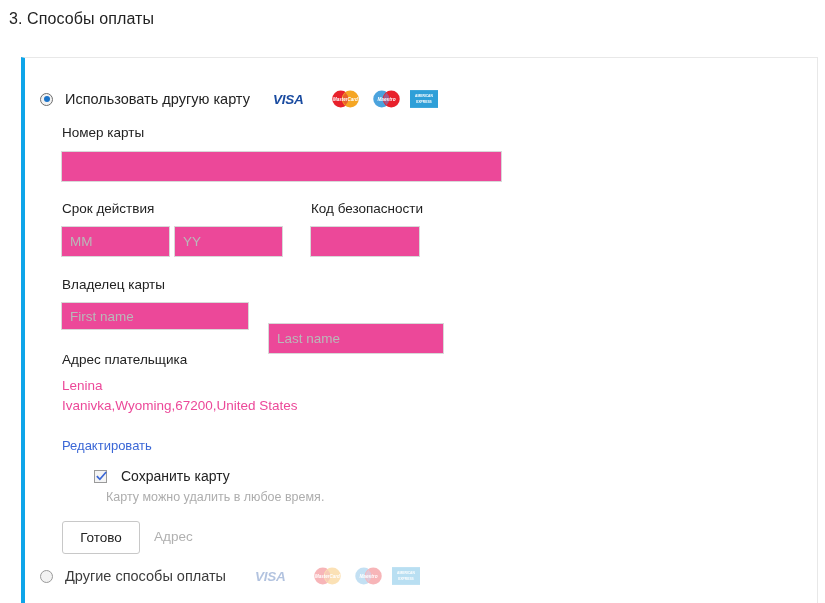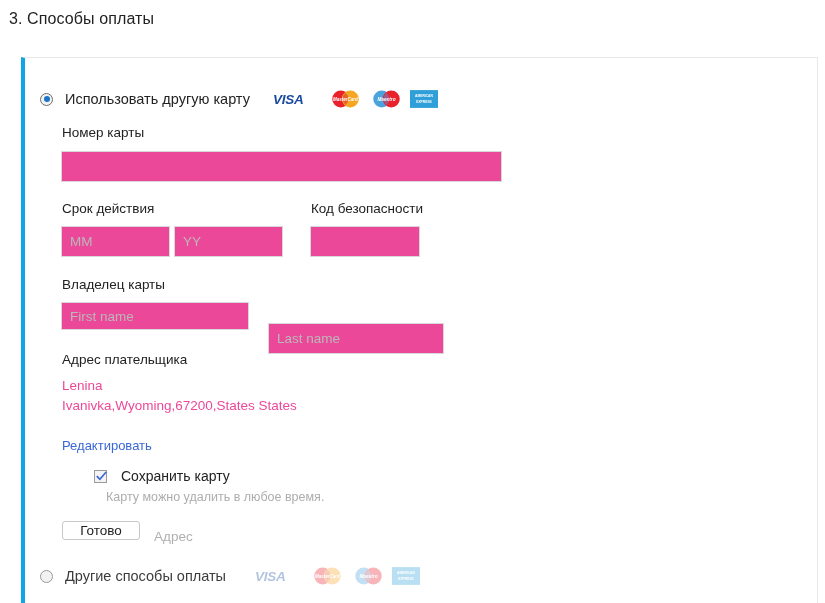--- a/index.html
+++ b/index.html
@@ -167,21 +167,21 @@
     top: 432px;
     font-size: 12.5px;
     color: #adadad;
     white-space: nowrap;
   }
   .btn-done {
     position: absolute;
     left: 37px;
     top: 463px;
     width: 78px;
-    height: 19px;
+    height: 33px;
     box-sizing: border-box;
     border: 1px solid #c8c8c8;
     border-radius: 3px;
     background: #ffffff;
     font-family: "Liberation Sans", sans-serif;
     font-size: 13.5px;
     color: #222222;
     cursor: pointer;
   }
   .btn-cancel {
@@ -241,21 +241,21 @@
   <span class="slash" style="left:155px; top:176px;">/</span>
   <input class="txt-input" style="left: 149px; top: 168px; width: 109px; height: 31px;" type="text" placeholder="YY">
   <input class="txt-input" style="left: 285px; top: 168px; width: 110px; height: 31px;" type="text" placeholder="">
 
   <div class="field-label" style="left:37px; top:219px;">Владелец карты</div>
   <input class="txt-input" style="left: 36px; top: 244px; width: 188px; height: 28px;" type="text" placeholder="First name">
   <input class="txt-input" style="left: 243px; top: 244px; width: 176px; height: 31px; margin-top: 21px;" type="text" placeholder="Last name">
 
   <div class="field-label" style="left:37px; top:294px;">Адрес плательщика</div>
   <div class="addr-line" style="left:37px; top:320px;">Lenina</div>
-  <div class="addr-line" style="left:37px; top:340px;">Ivanivka,Wyoming,67200,States States</div>
+  <div class="addr-line" style="left:37px; top:340px;">Ivanivka,Wyoming,67200,United States</div>
   <a class="edit-link" style="left:37px; top:380px;">Редактировать</a>
 
   <div class="save-row">
     <span class="checkbox">
       <svg class="tick" viewBox="0 0 12 12" xmlns="http://www.w3.org/2000/svg">
         <path d="M1.5 6.2 L4.2 9 L10.5 1.8" stroke="#3b67d6" stroke-width="1.8" fill="none" stroke-linecap="square"></path>
       </svg>
     </span>
     <span class="save-label">Сохранить карту</span>
   </div>

